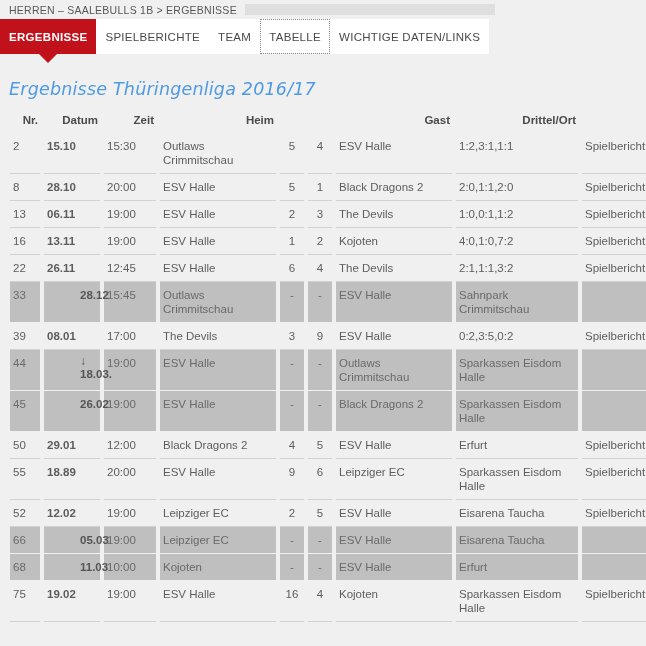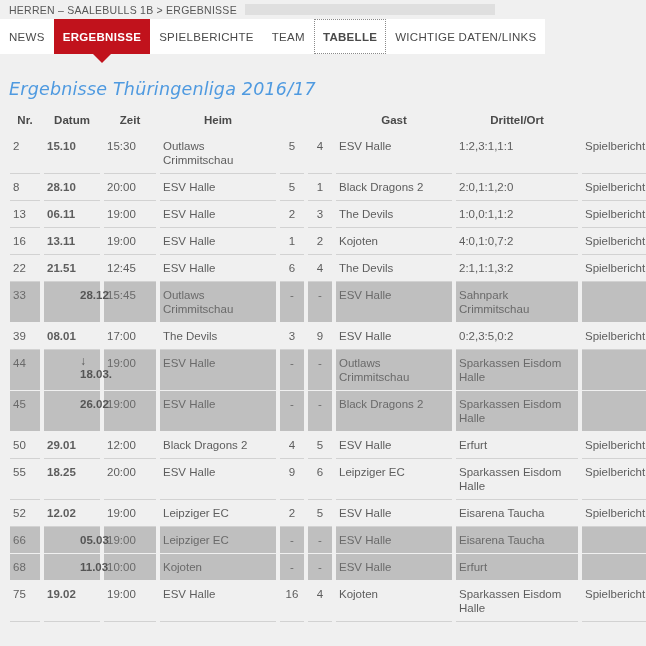--- a/index.html
+++ b/index.html
@@ -76,21 +76,20 @@
     margin-left: -9px;
     width: 0;
     height: 0;
     border-left: 9px solid transparent;
     border-right: 9px solid transparent;
     border-top: 9px solid #c1121c;
   }
   .nav-item.focused {
     outline: 1px dotted #8a8a8a;
     outline-offset: -1px;
-    font-weight: bold;
   }
 
   
   .page-title {
     font-family: "DejaVu Sans", sans-serif;
     font-style: italic;
     font-weight: normal;
     font-size: 17.5px;
     color: #4f9ae0;
     padding: 14px 0 0 9px;
@@ -106,21 +105,21 @@
     border-spacing: 4px 0;
     width: 640px;
     table-layout: fixed;
     font-size: 11.5px;
   }
   table.results th {
     font-size: 11.5px;
     font-weight: bold;
     color: #4a4a4a;
     padding: 2px 2px 7px 2px;
-    text-align: center;
+    text-align: right;
     vertical-align: bottom;
   }
   th.c-nr   { width: 26px; text-align: left; }
   th.c-date { width: 52px; }
   th.c-time { width: 48px; }
   th.c-home { width: 112px; text-align: center; }
   th.c-sa   { width: 20px; }
   th.c-sb   { width: 20px; }
   th.c-away { width: 112px; text-align: center; }
   th.c-loc  { width: 118px; text-align: center; }
@@ -153,23 +152,20 @@
 </head>
 <body>
 
 <div class="breadcrumb-bar">
   <span class="breadcrumb-text">HERREN – SAALEBULLS 1B &gt; ERGEBNISSE</span>
   <span class="breadcrumb-filler"></span>
 </div>
 
 <div class="nav-wrap">
   <div class="nav" id="nav-root">
-      <div class="nav-item">
-        <span>NEWS</span>
-      </div>
       <div class="nav-item active">
         <span>ERGEBNISSE</span>
         <span class="caret"></span>
       </div>
       <div class="nav-item">
         <span>SPIELBERICHTE</span>
       </div>
       <div class="nav-item">
         <span>TEAM</span>
       </div>
@@ -239,21 +235,21 @@
           <td class="time">19:00</td>
           <td class="home">ESV Halle</td>
           <td class="sa">1</td>
           <td class="sb">2</td>
           <td class="away">Kojoten</td>
           <td class="loc">4:0,1:0,7:2</td>
           <td class="rep">Spielbericht</td>
         </tr>
         <tr class="">
           <td class="nr">22</td>
-          <td class="date"><span>21.51</span></td>
+          <td class="date"><span>26.11</span></td>
           <td class="time">12:45</td>
           <td class="home">ESV Halle</td>
           <td class="sa">6</td>
           <td class="sb">4</td>
           <td class="away">The Devils</td>
           <td class="loc">2:1,1:1,3:2</td>
           <td class="rep">Spielbericht</td>
         </tr>
         <tr class="shaded">
           <td class="nr">33</td>
@@ -305,21 +301,21 @@
           <td class="time">12:00</td>
           <td class="home">Black Dragons 2</td>
           <td class="sa">4</td>
           <td class="sb">5</td>
           <td class="away">ESV Halle</td>
           <td class="loc">Erfurt</td>
           <td class="rep">Spielbericht</td>
         </tr>
         <tr class="">
           <td class="nr">55</td>
-          <td class="date"><span>18.25</span></td>
+          <td class="date"><span>18.89</span></td>
           <td class="time">20:00</td>
           <td class="home">ESV Halle</td>
           <td class="sa">9</td>
           <td class="sb">6</td>
           <td class="away">Leipziger EC</td>
           <td class="loc">Sparkassen Eisdom Halle</td>
           <td class="rep">Spielbericht</td>
         </tr>
         <tr class="">
           <td class="nr">52</td>

